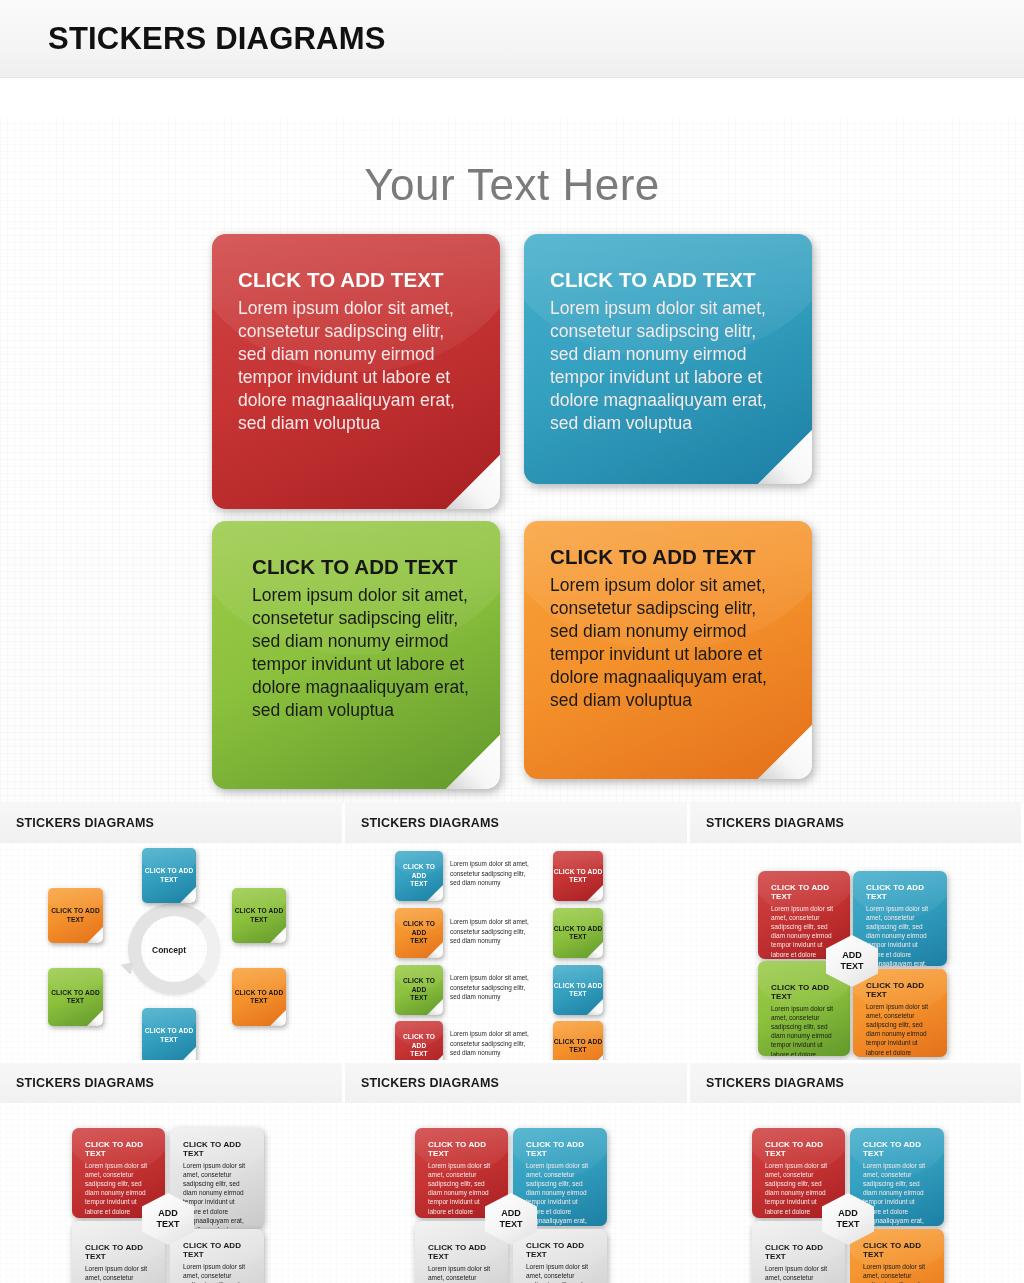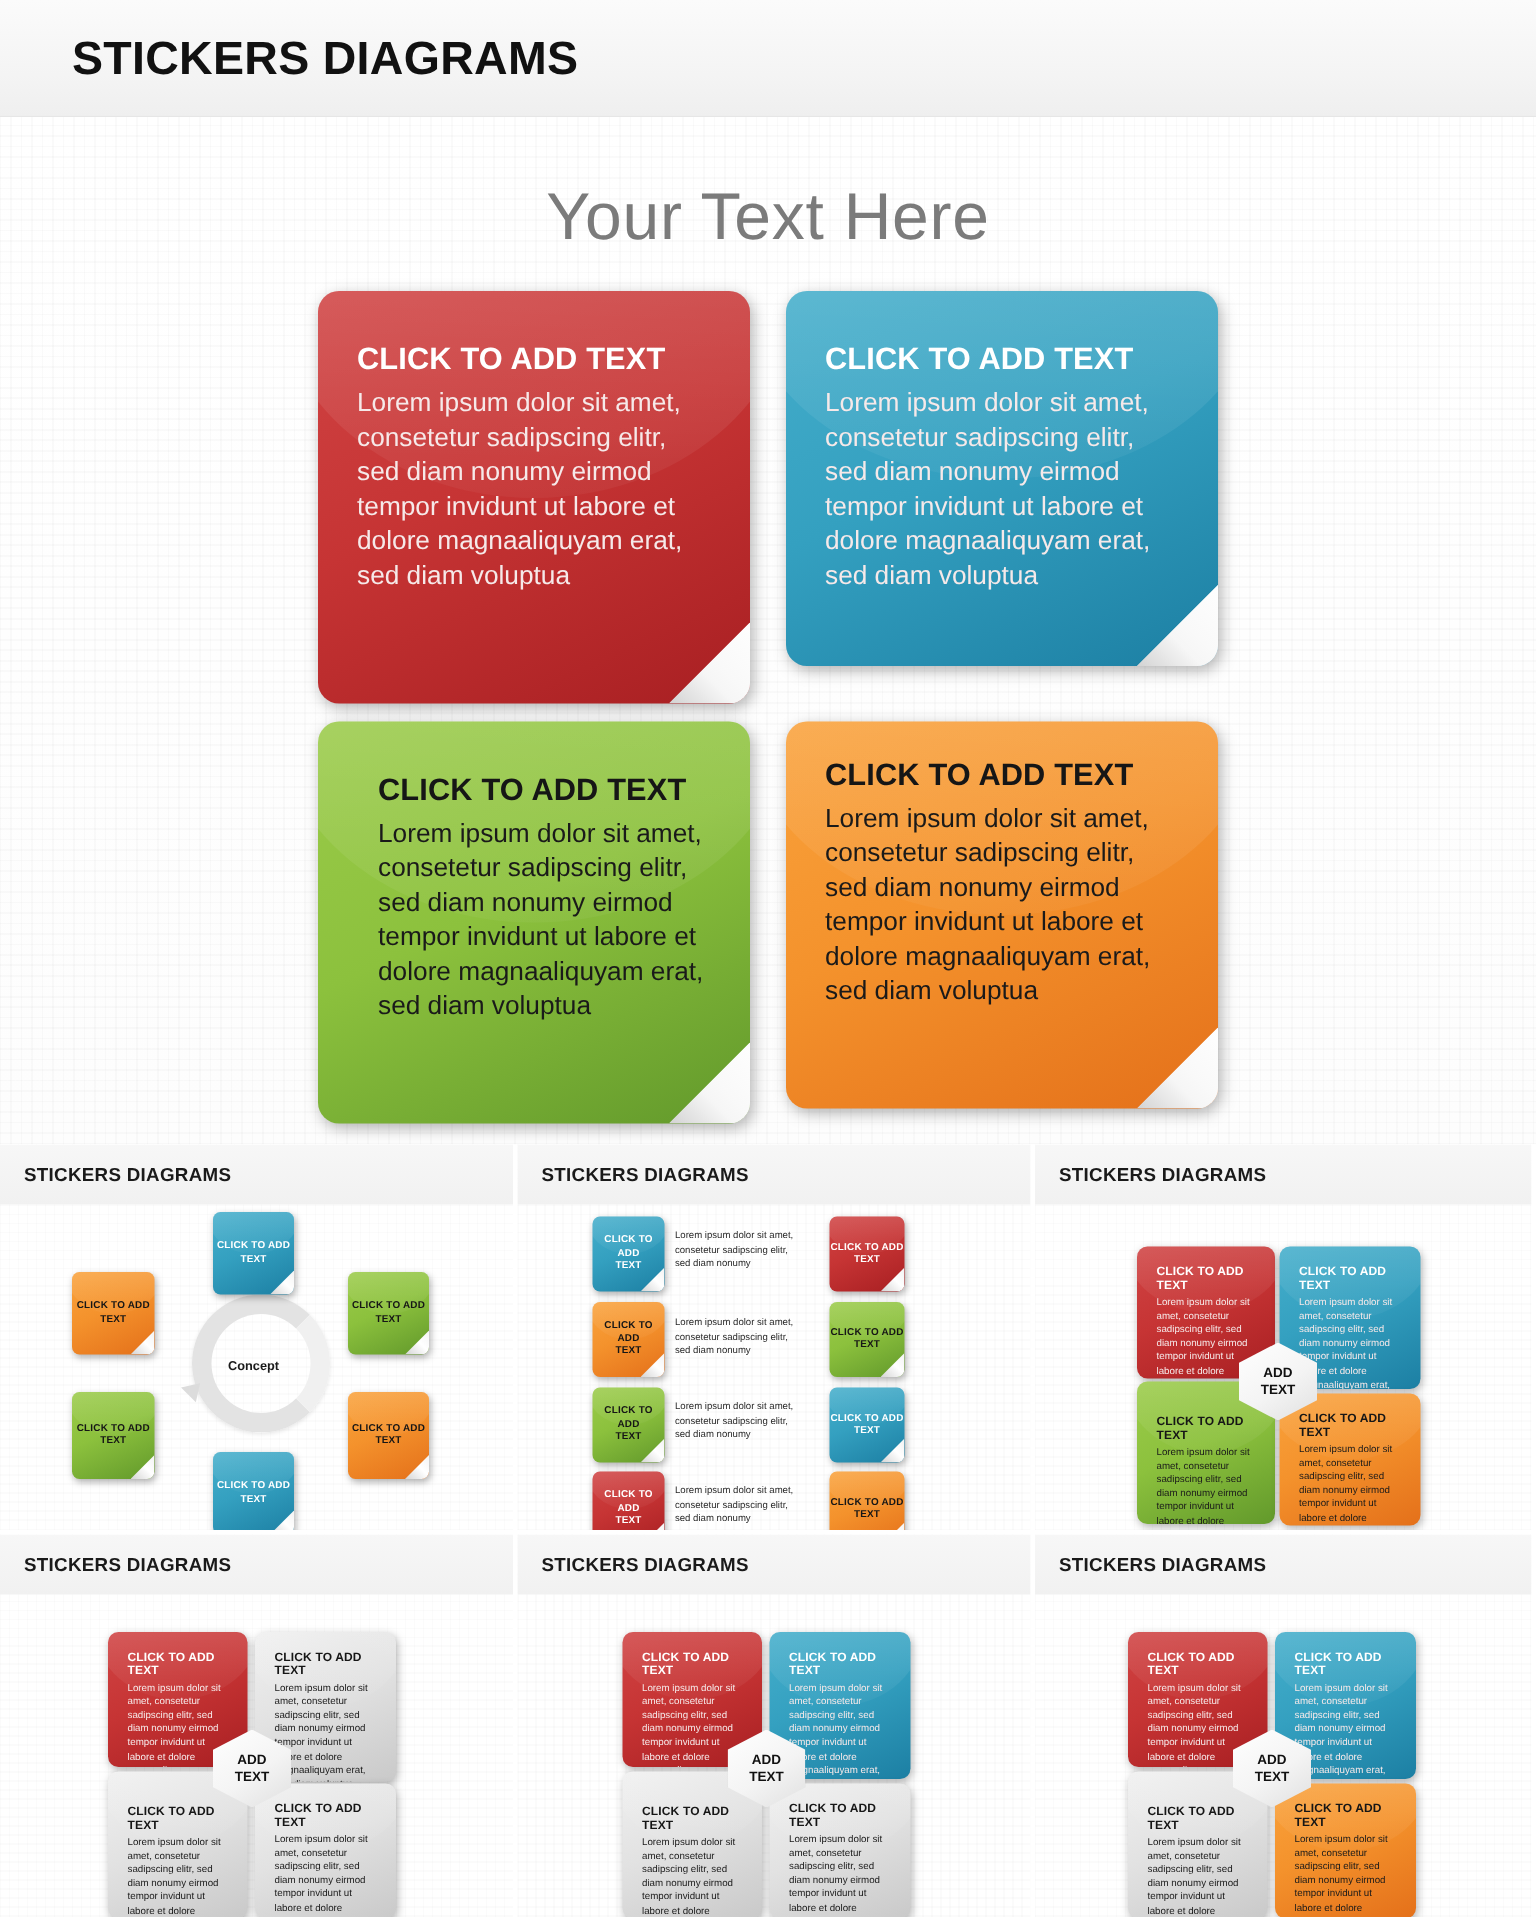--- a/index.html
+++ b/index.html
@@ -34,20 +34,21 @@
       repeating-linear-gradient(90deg, rgba(0,0,0,.018) 0 1px, rgba(0,0,0,0) 1px 7px),
       linear-gradient(180deg,#ffffff 0%,#fdfdfd 100%);
   }
   .hero-title {
     text-align: center;
     font-size: 44px;
     font-weight: 400;
     color: #7b7b7b;
     padding-top: 42px;
     letter-spacing: .5px;
+    margin-top: 40px;
   }
 
   .grid-wrap {
     position: relative;
     width: 600px;
     margin: 24px auto 0;
   }
   .grid-row { display: flex; gap: 24px; }
   .grid-row + .grid-row { margin-top: 12px; }
 

